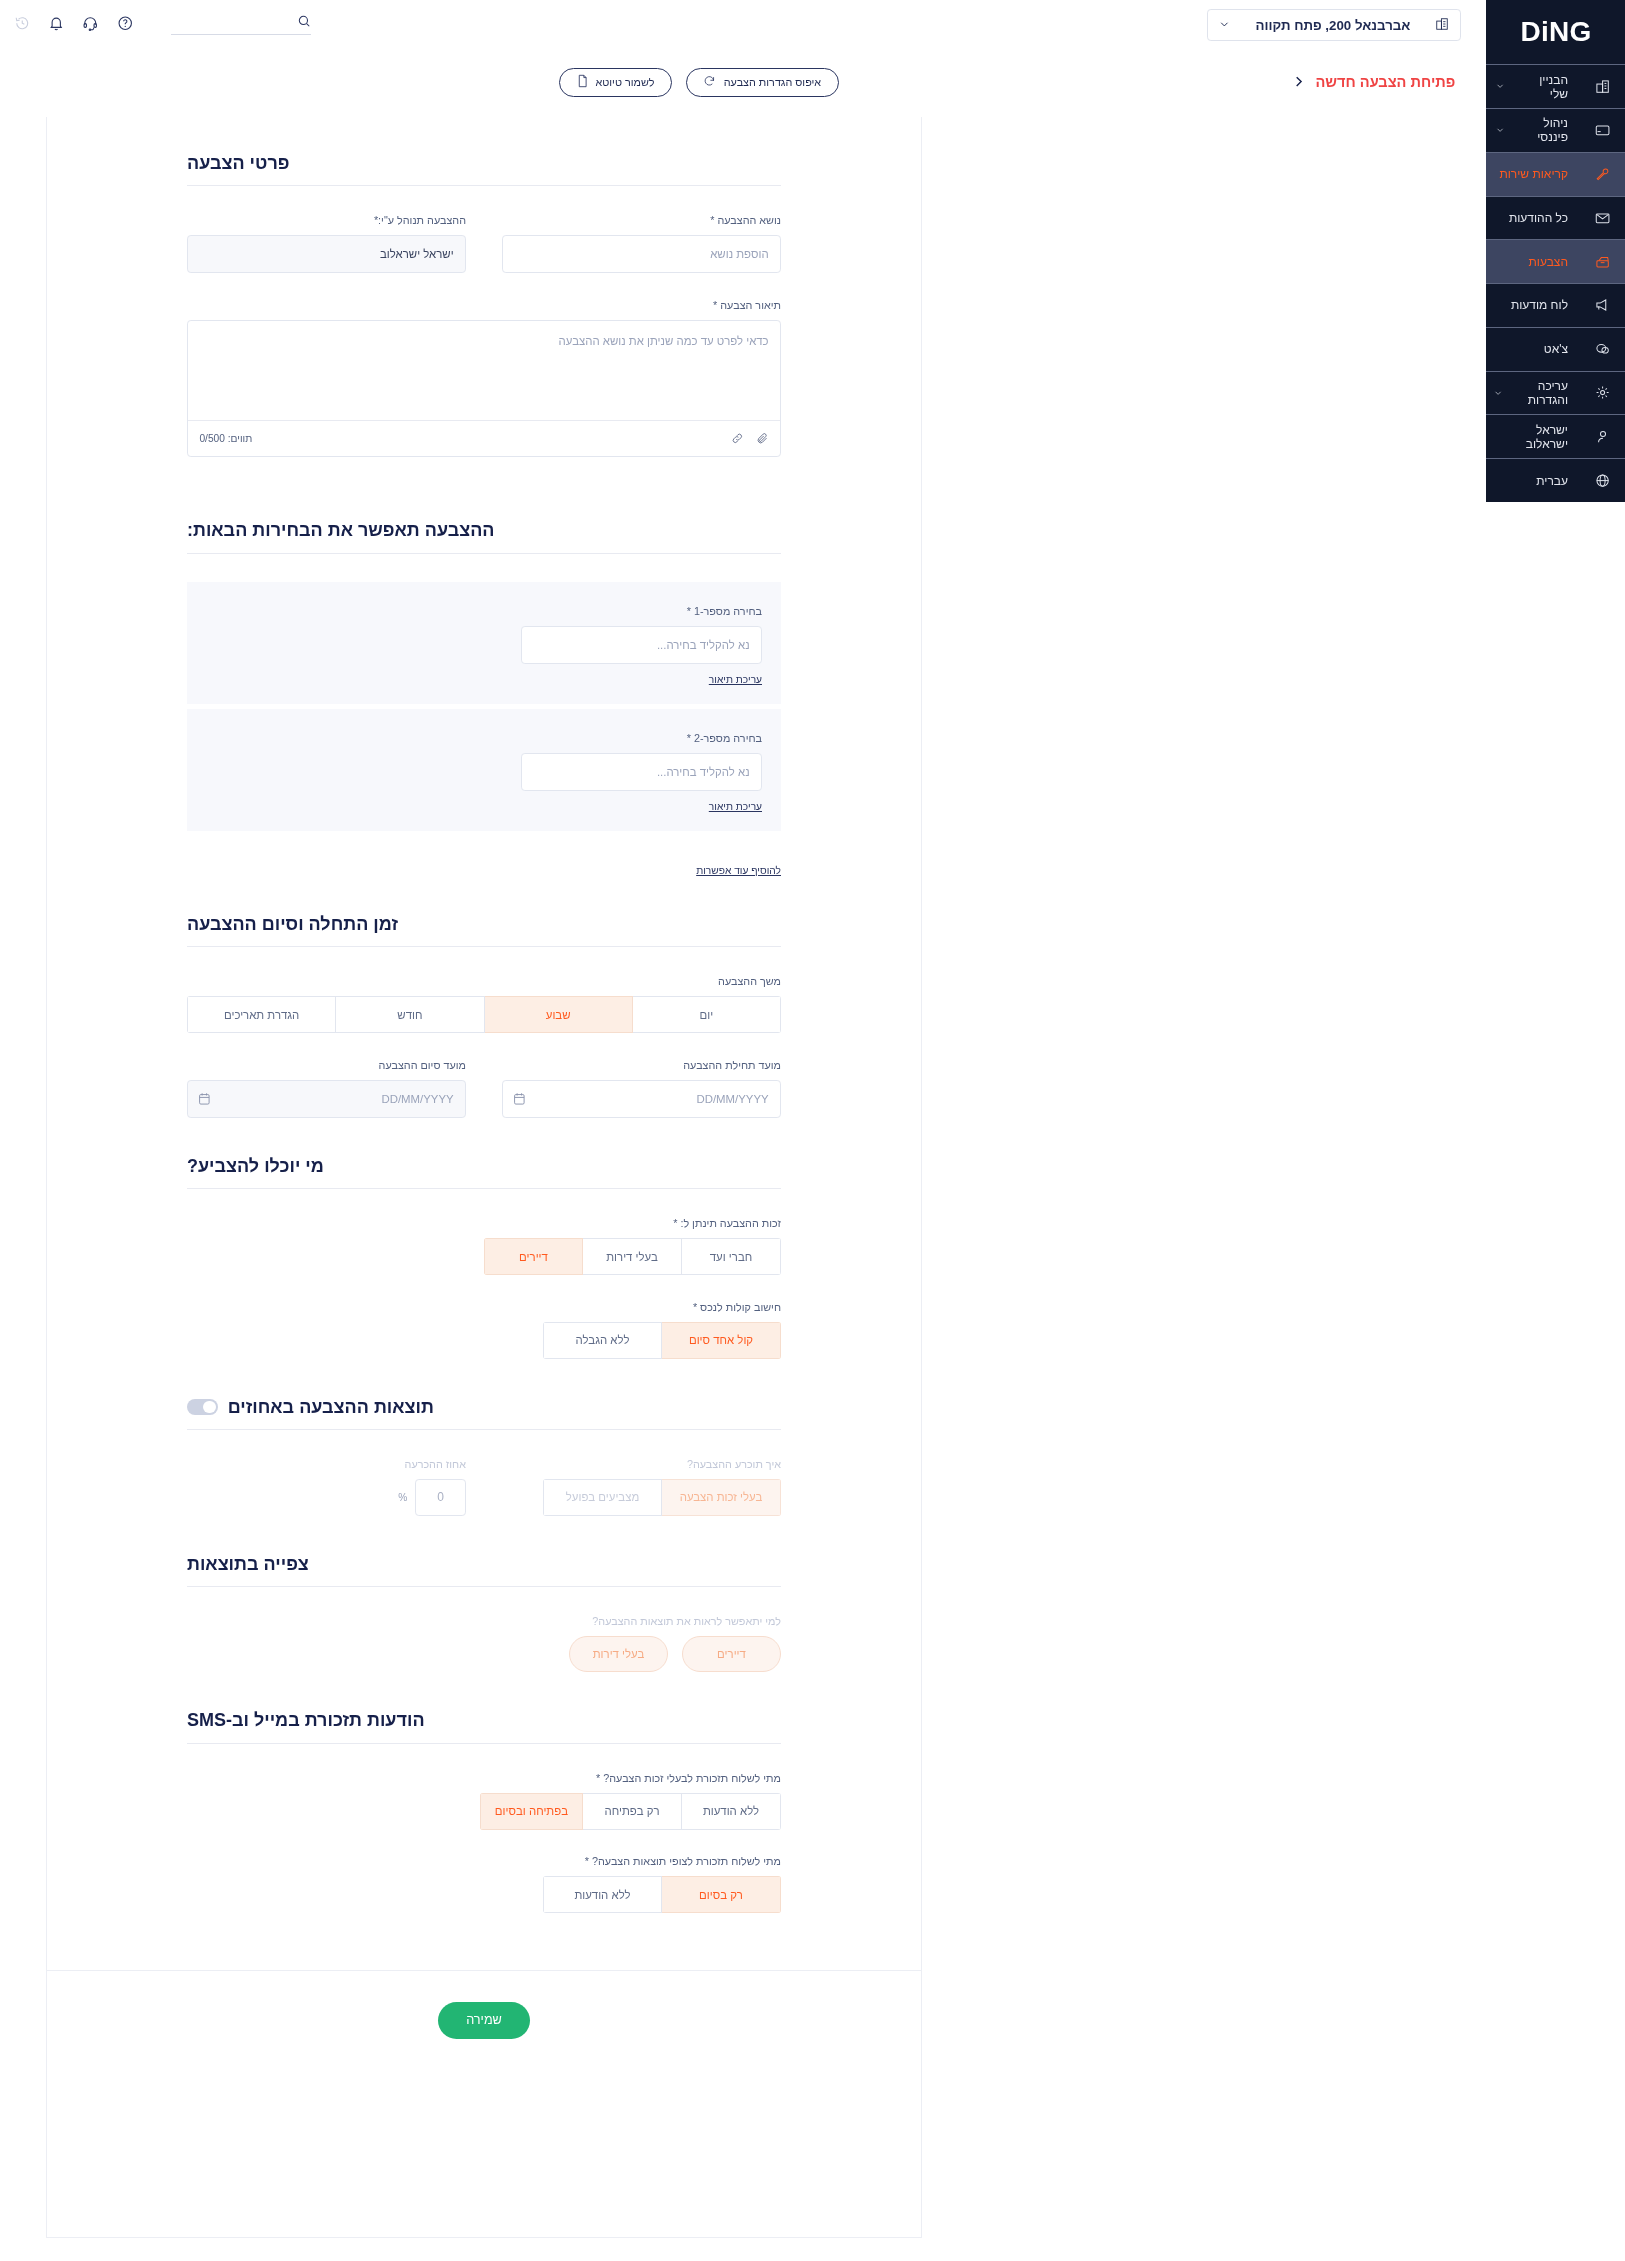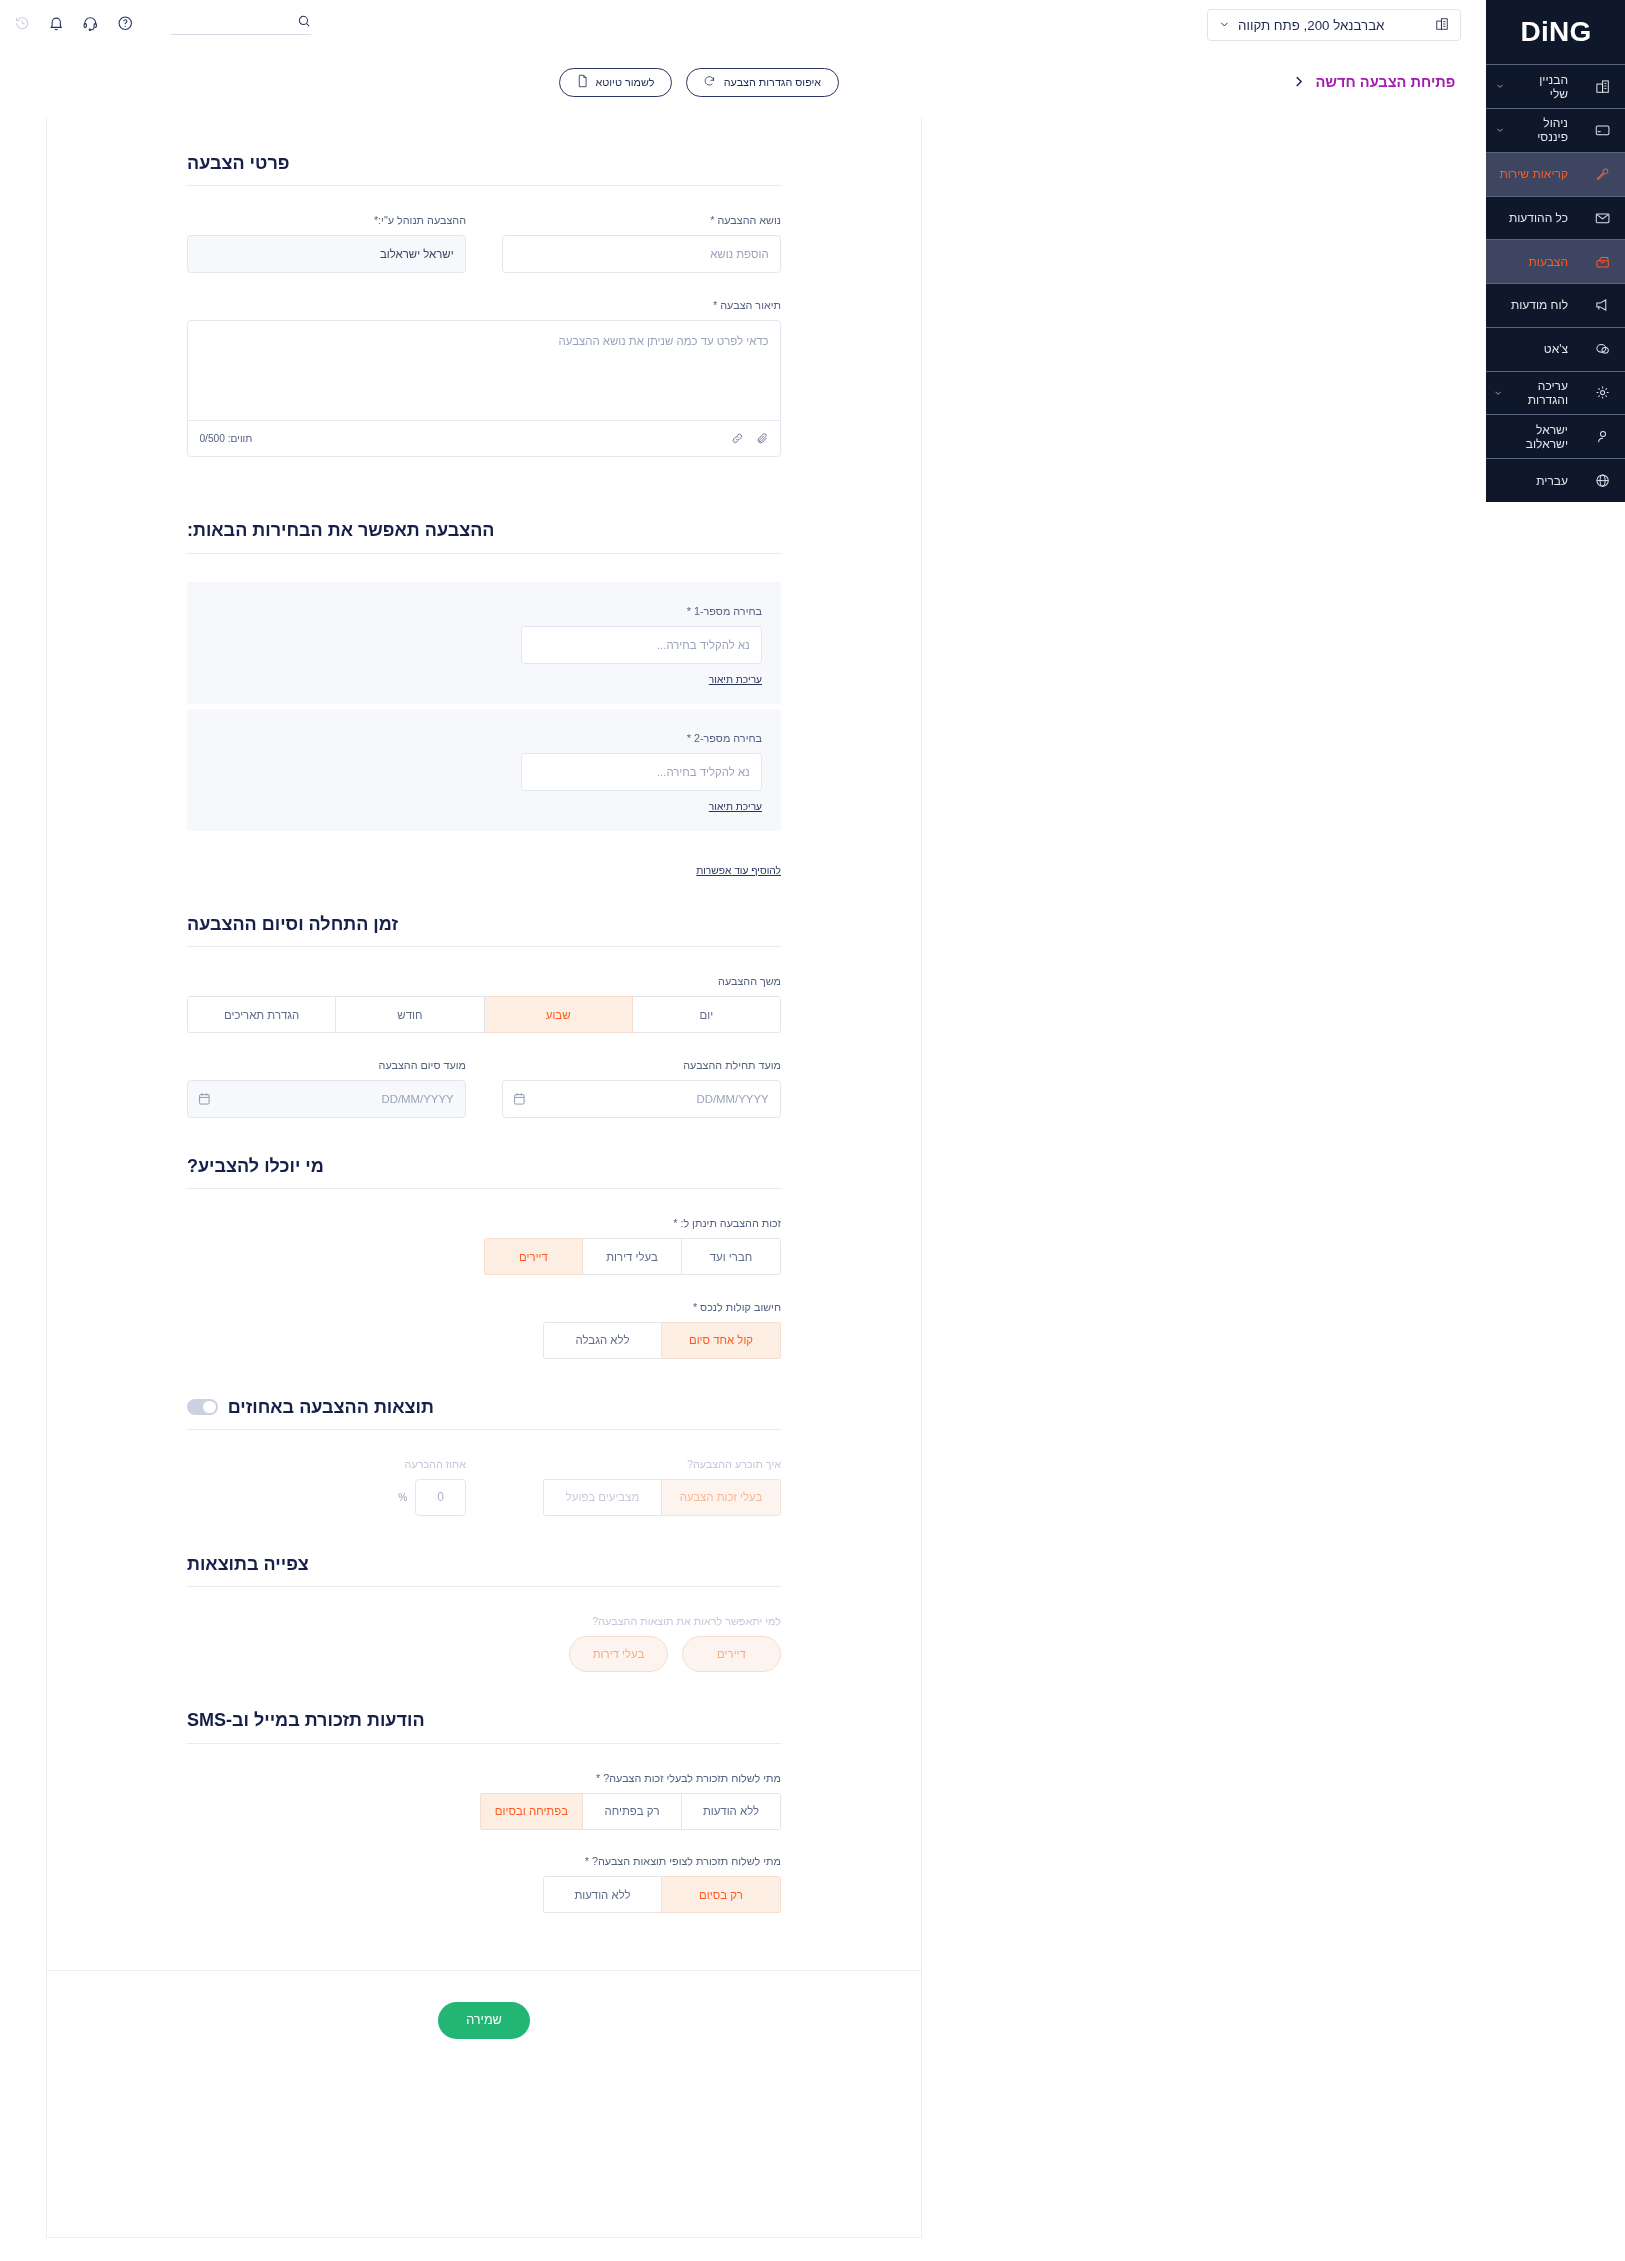--- a/index.html
+++ b/index.html
@@ -45,21 +45,21 @@
   .topbar {
     position: absolute; top: 0; right: 140px; left: 0; height: 48px;
     background: #ffffff; display: flex; align-items: center;
   }
   .building-select {
     position: absolute; right: 25.4px; top: 9px;
     width: 254px; height: 32px;
     border: 0.6px solid #dfe3ec; border-radius: 3.8px; background: #fff;
     display: flex; align-items: center; padding: 0 10.2px; gap: 7.6px; cursor: pointer;
   }
-  .building-select .bname { flex: 1; text-align: left; font-size: 13.3px; font-weight: 400; color: #1f2a52; }
+  .building-select .bname { flex: 1; text-align: center; font-size: 13.3px; font-weight: 700; color: #1f2a52; }
   .topbar-icons { position: absolute; left: 12.7px; top: 14px; display: flex; align-items: center; gap: 15.2px; }
   .topbar-icons .ic { width: 19px; height: 19px; display: flex; align-items: center; justify-content: center; cursor: pointer; }
   .topbar-icons svg { stroke: #2a3560; fill: none; stroke-width: 1.6; }
   .ic.muted svg { stroke: #c9cedd; }
   .search-wrap {
     position: absolute; left: 171px; top: 14px;
     display: flex; align-items: center; gap: 7.6px;
     width: 140px; border-bottom: 0.6px solid #d7dbe6; padding-bottom: 3.8px;
   }
   .search-wrap input {
@@ -67,21 +67,21 @@
     font-size: 10.2px; font-family: inherit; color: #1f2a52; background: transparent;
   }
 
   
   .content { position: absolute; top: 48px; right: 140px; left: 0; bottom: 0; background: #ffffff; }
   .page-head {
     position: absolute; top: 15.2px; right: 0; left: 0; height: 38px;
     display: flex; align-items: center; padding: 0 18px 0 0;
   }
   .ph-right { display: flex; align-items: center; gap: 9px; margin-right: 12.7px; }
-  .page-title { color: #a21caf; font-size: 14.6px; font-weight: 700; }
+  .page-title { color: #ef4444; font-size: 14.6px; font-weight: 700; }
   .ph-left { position: absolute; left: 559px; display: flex; gap: 14px; }
   .pill-btn {
     height: 29px; border: 0.6px solid #2a3560; border-radius: 16.5px;
     background: #fff; color: #1f2a52; font-size: 10.8px;
     display: flex; align-items: center; gap: 7.6px; padding: 0 16.5px; cursor: pointer;
     font-family: inherit;
   }
   .pill-btn svg { stroke: #2a3560; fill: none; stroke-width: 1.5; }
 
   

